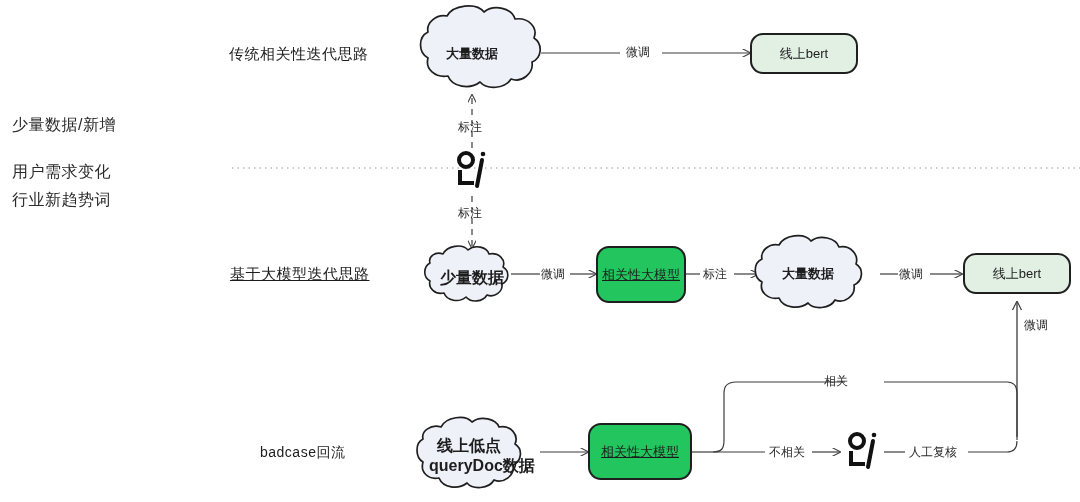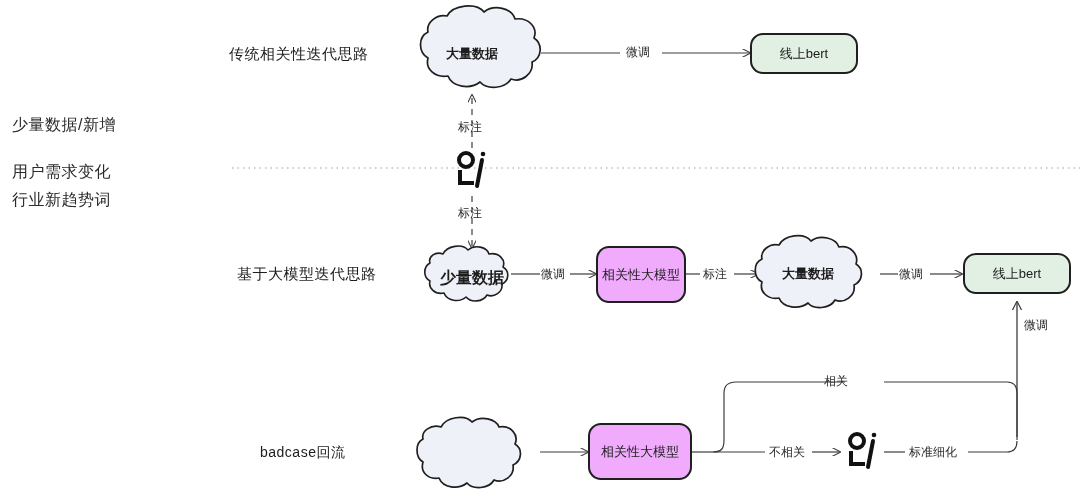--- a/index.html
+++ b/index.html
@@ -64,21 +64,21 @@
     box-sizing: border-box;
     border: 2px solid #1f1f1f;
     border-radius: 13px;
     display: flex;
     align-items: center;
     justify-content: center;
     font-size: 13px;
     color: #1d1d1d;
   }
   .box-green { background: #e2f0e3; }
-  .box-pink  { background: #f0abfc; }
+  .box-pink  { background: #22c55e; text-decoration: underline; }
 </style>
 </head>
 <body>
 
 <div id="canvas">
 
   <svg id="svg-layer" viewBox="0 0 1080 502" xmlns="http://www.w3.org/2000/svg">
     <defs>
       <marker id="arrow" viewBox="0 0 10 10" refX="9" refY="5" markerWidth="7" markerHeight="7" orient="auto-start-reverse">
         <path d="M 0 0 L 10 5 L 0 10" fill="none" stroke="#3c3c3c" stroke-width="1.3"></path>
@@ -157,21 +157,21 @@
       <path d="M873 441 L868 467" stroke="#111" stroke-width="4" stroke-linecap="round"></path>
       <circle cx="874" cy="435" r="2.3" fill="#111"></circle>
     </g>
   </svg>
 
   <div class="txt side-label" style="left:12px; top:117px;">少量数据/新增</div>
   <div class="txt side-label" style="left:12px; top:164px;">用户需求变化</div>
   <div class="txt side-label" style="left:12px; top:192px;">行业新趋势词</div>
 
   <div class="txt row-label" style="left:229px; top:46px;">传统相关性迭代思路</div>
-  <div class="txt row-label" style="left:237px; top:266px;">基于大模型迭代思路</div>
+  <div class="txt row-label" style="left:230px; top:266px;text-decoration:underline;">基于大模型迭代思路</div>
   <div class="txt row-label" style="left:260px; top:445px; font-size:14px;">badcase回流</div>
 
   <div class="node-label" style="left:432px; top:46px; width:80px;">大量数据</div>
 
   <div class="node-box box-green" style="left:750px; top:33px; width:108px; height:41px;">
     <span>线上bert</span>
   </div>
 
   <div class="txt edge-label" style="left:626px; top:46px;">微调</div>
 
@@ -191,24 +191,28 @@
   <div class="node-label" style="left:768px; top:266px; width:80px;">大量数据</div>
 
   <div class="txt edge-label" style="left:899px; top:268px;">微调</div>
 
   <div class="node-box box-green" style="left:963px; top:253px; width:108px; height:41px;">
     <span>线上bert</span>
   </div>
 
   <div class="txt edge-label" style="left:1024px; top:319px;">微调</div>
 
+  <div class="node-label small" style="left:429px; top:436px; width:80px;">
+    <div>线上低点</div>
+    <div>queryDoc数据</div>
+  </div>
 
   <div class="node-box box-pink" style="left:588px; top:423px; width:104px; height:57px;">
     <span>相关性大模型</span>
   </div>
 
   <div class="txt edge-label" style="left:824px; top:375px;">相关</div>
 
   <div class="txt edge-label" style="left:769px; top:446px;">不相关</div>
 
-  <div class="txt edge-label" style="left:909px; top:446px;">标准细化</div>
+  <div class="txt edge-label" style="left:909px; top:446px;">人工复核</div>
 
 </div>
 
 </body></html>

